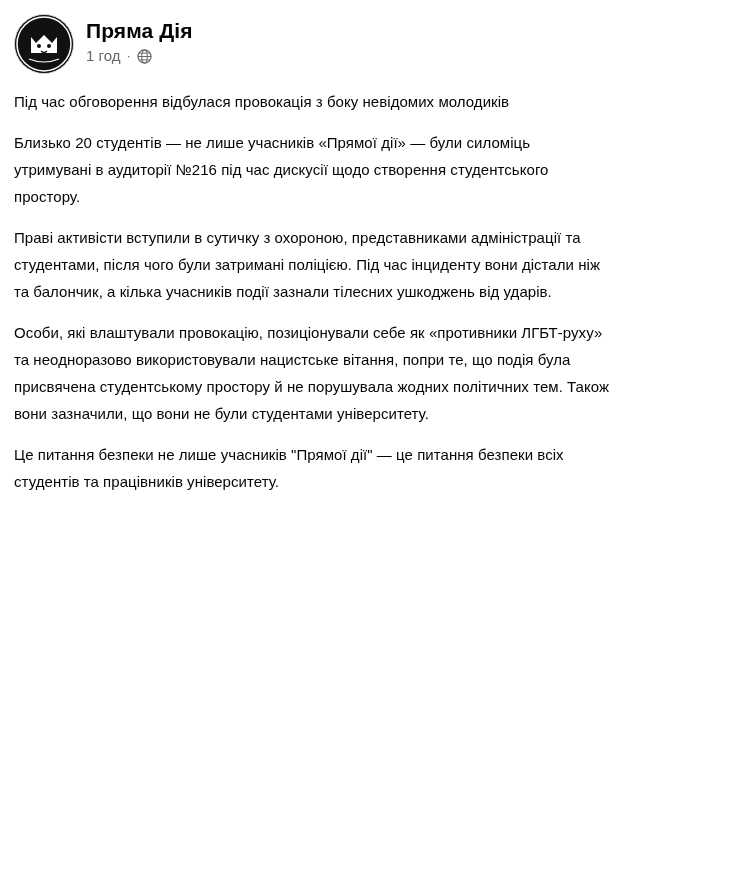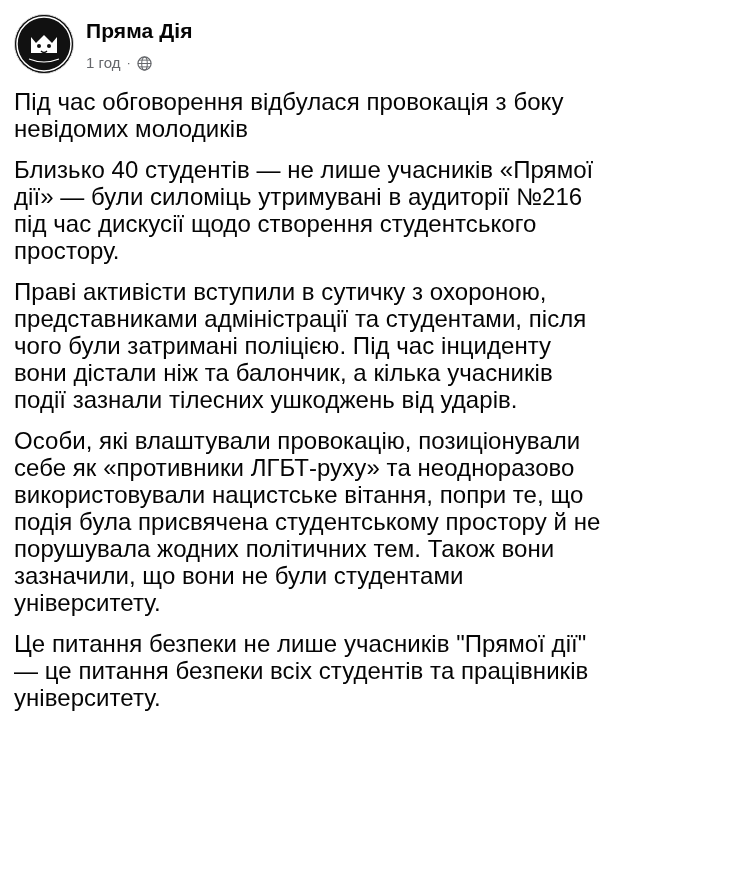--- a/index.html
+++ b/index.html
@@ -50,40 +50,40 @@
     font-size: 21px;
     font-weight: bold;
     color: #050505;
     line-height: 25px;
     letter-spacing: 0.1px;
   }
   .meta-row {
     display: flex;
     align-items: center;
     gap: 6px;
-    margin-top: 11px;
+    margin-top: 4px;
   }
   .timestamp {
     font-size: 15px;
     color: #65676b;
     line-height: 18px;
   }
   .dot-sep {
     font-size: 13px;
     color: #65676b;
     line-height: 16px;
   }
   .globe-icon svg {
     display: block;
   }
   .post-body {
     padding: 4px 0 0 0;
   }
   .para {
-    font-size: 24px;
+    font-size: 15px;
     line-height: 27px;
     color: #050505;
     margin: 0 0 14px 0;
     letter-spacing: 0.05px;
   }
   .para:last-child {
     margin-bottom: 0;
   }
 </style>
 </head>
@@ -119,19 +119,19 @@
             <line x1="2.2" y1="11.6" x2="13.8" y2="11.6" stroke="#65676b" stroke-width="1"></line>
           </svg>
         </span>
       </div>
     </div>
 
   </div>
 
   <div class="post-body">
     <p class="para">Під час обговорення відбулася провокація з боку невідомих молодиків</p>
-    <p class="para">Близько 40 студентів — не лише учасників «Прямої дії» — були силоміць утримувані в аудиторії №216 під час дискусії щодо створення студентського простору.</p>
+    <p class="para">Близько 20 студентів — не лише учасників «Прямої дії» — були силоміць утримувані в аудиторії №216 під час дискусії щодо створення студентського простору.</p>
     <p class="para">Праві активісти вступили в сутичку з охороною, представниками адміністрації та студентами, після чого були затримані поліцією. Під час інциденту вони дістали ніж та балончик, а кілька учасників події зазнали тілесних ушкоджень від ударів.</p>
     <p class="para">Особи, які влаштували провокацію, позиціонували себе як «противники ЛГБТ-руху» та неодноразово використовували нацистське вітання, попри те, що подія була присвячена студентському простору й не порушувала жодних політичних тем. Також вони зазначили, що вони не були студентами університету.</p>
     <p class="para">Це питання безпеки не лише учасників "Прямої дії" — це питання безпеки всіх студентів та працівників університету.</p>
   </div>
 
 </div>
 
 </body></html>

